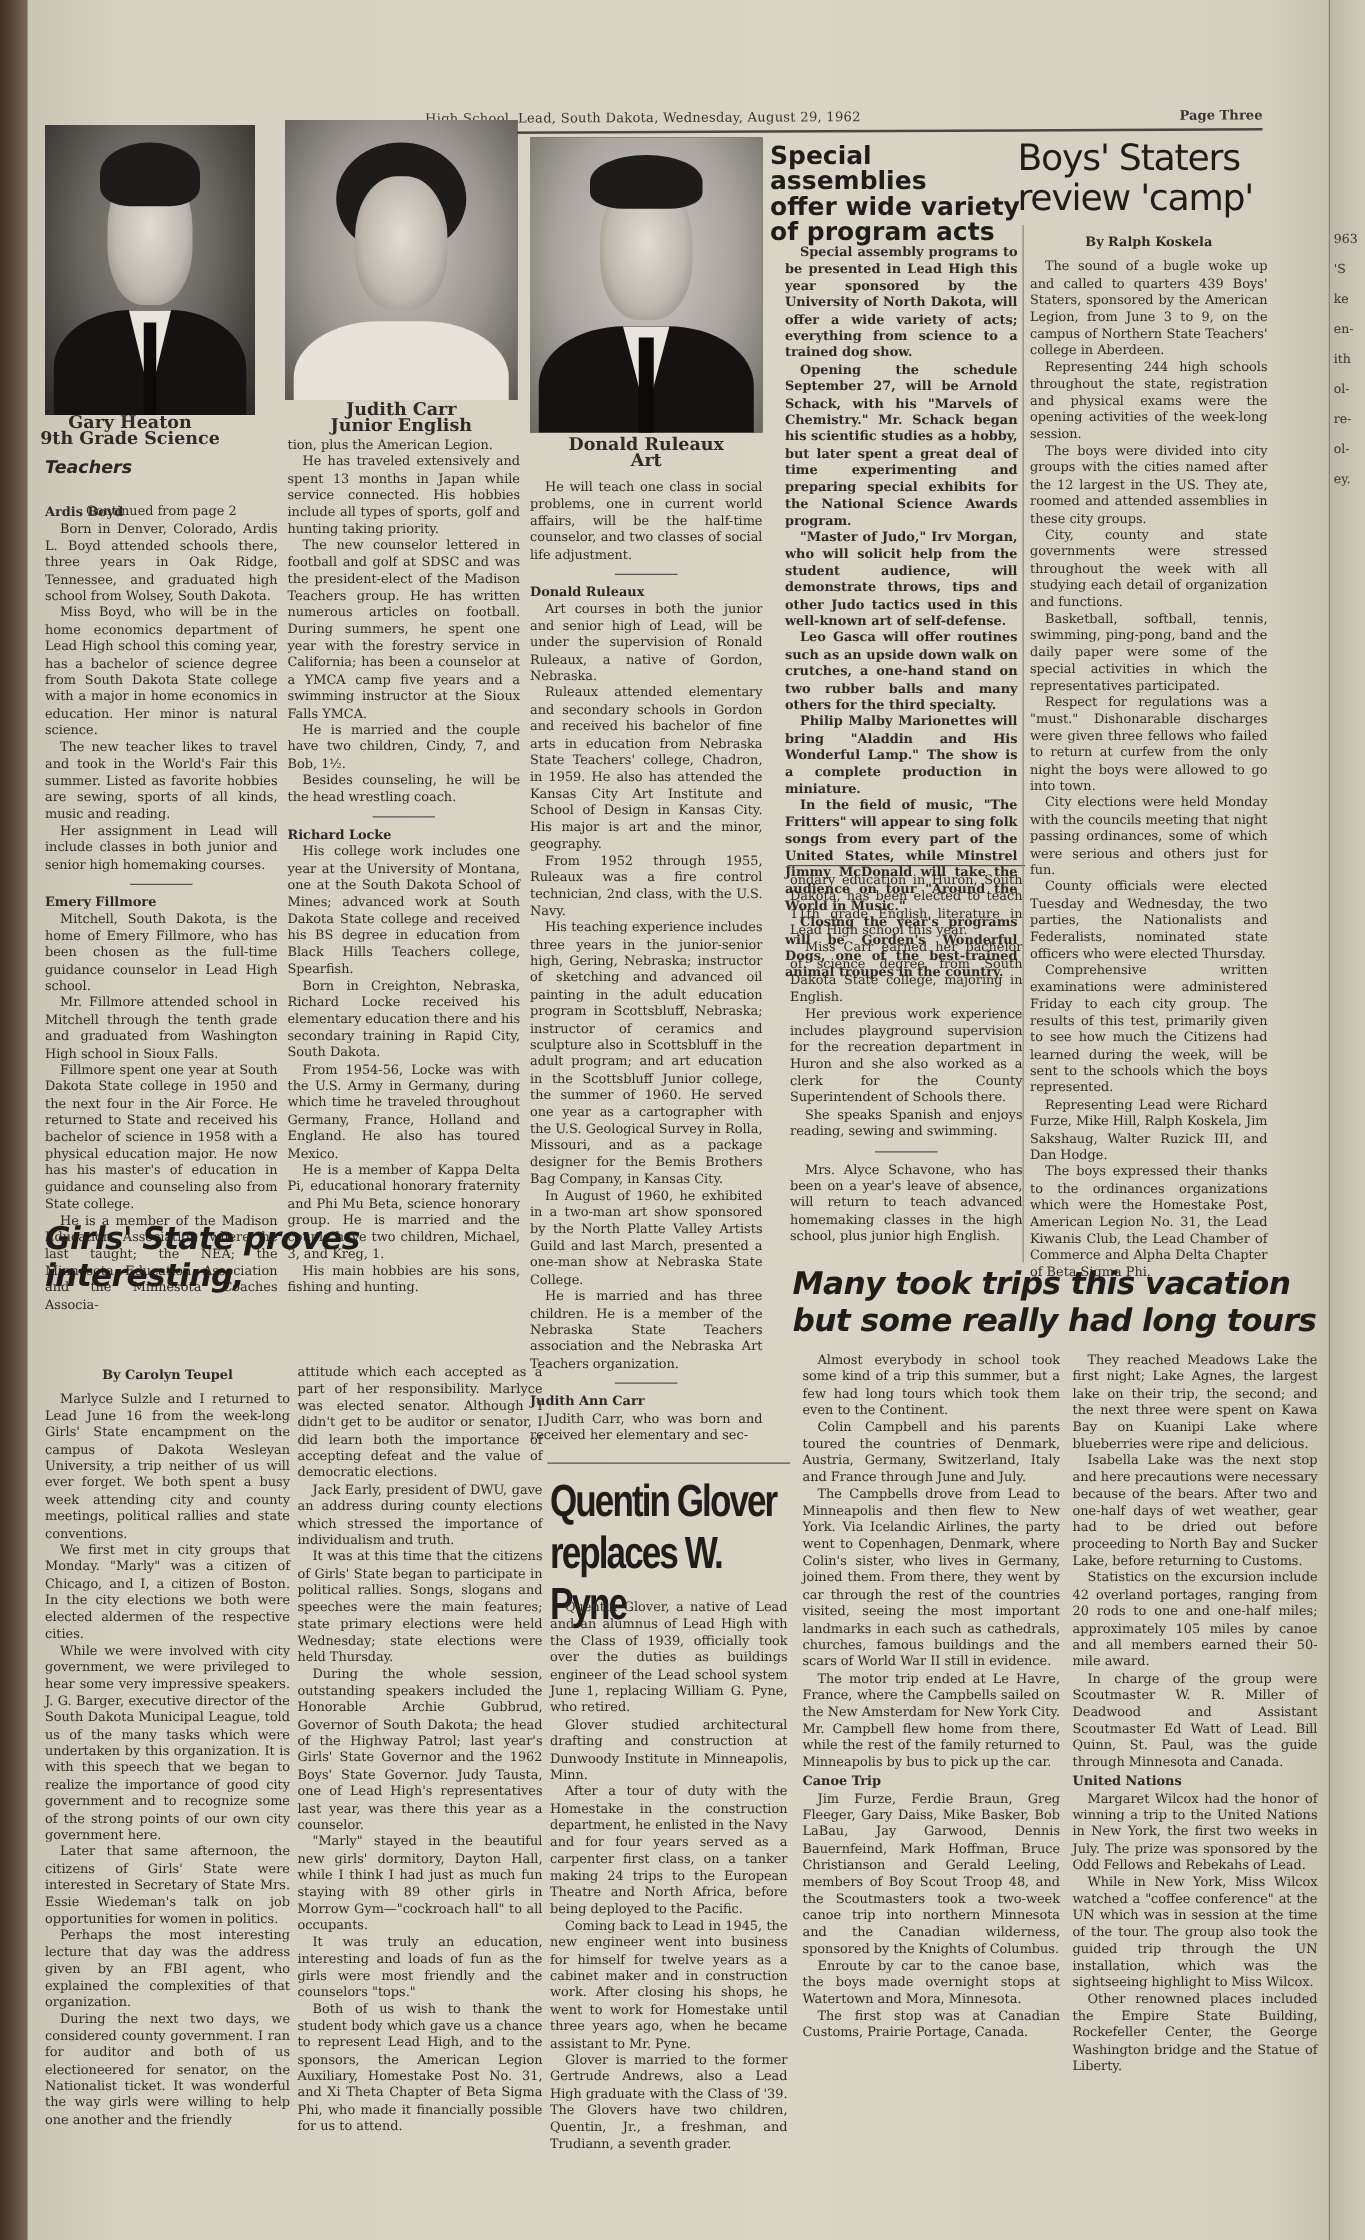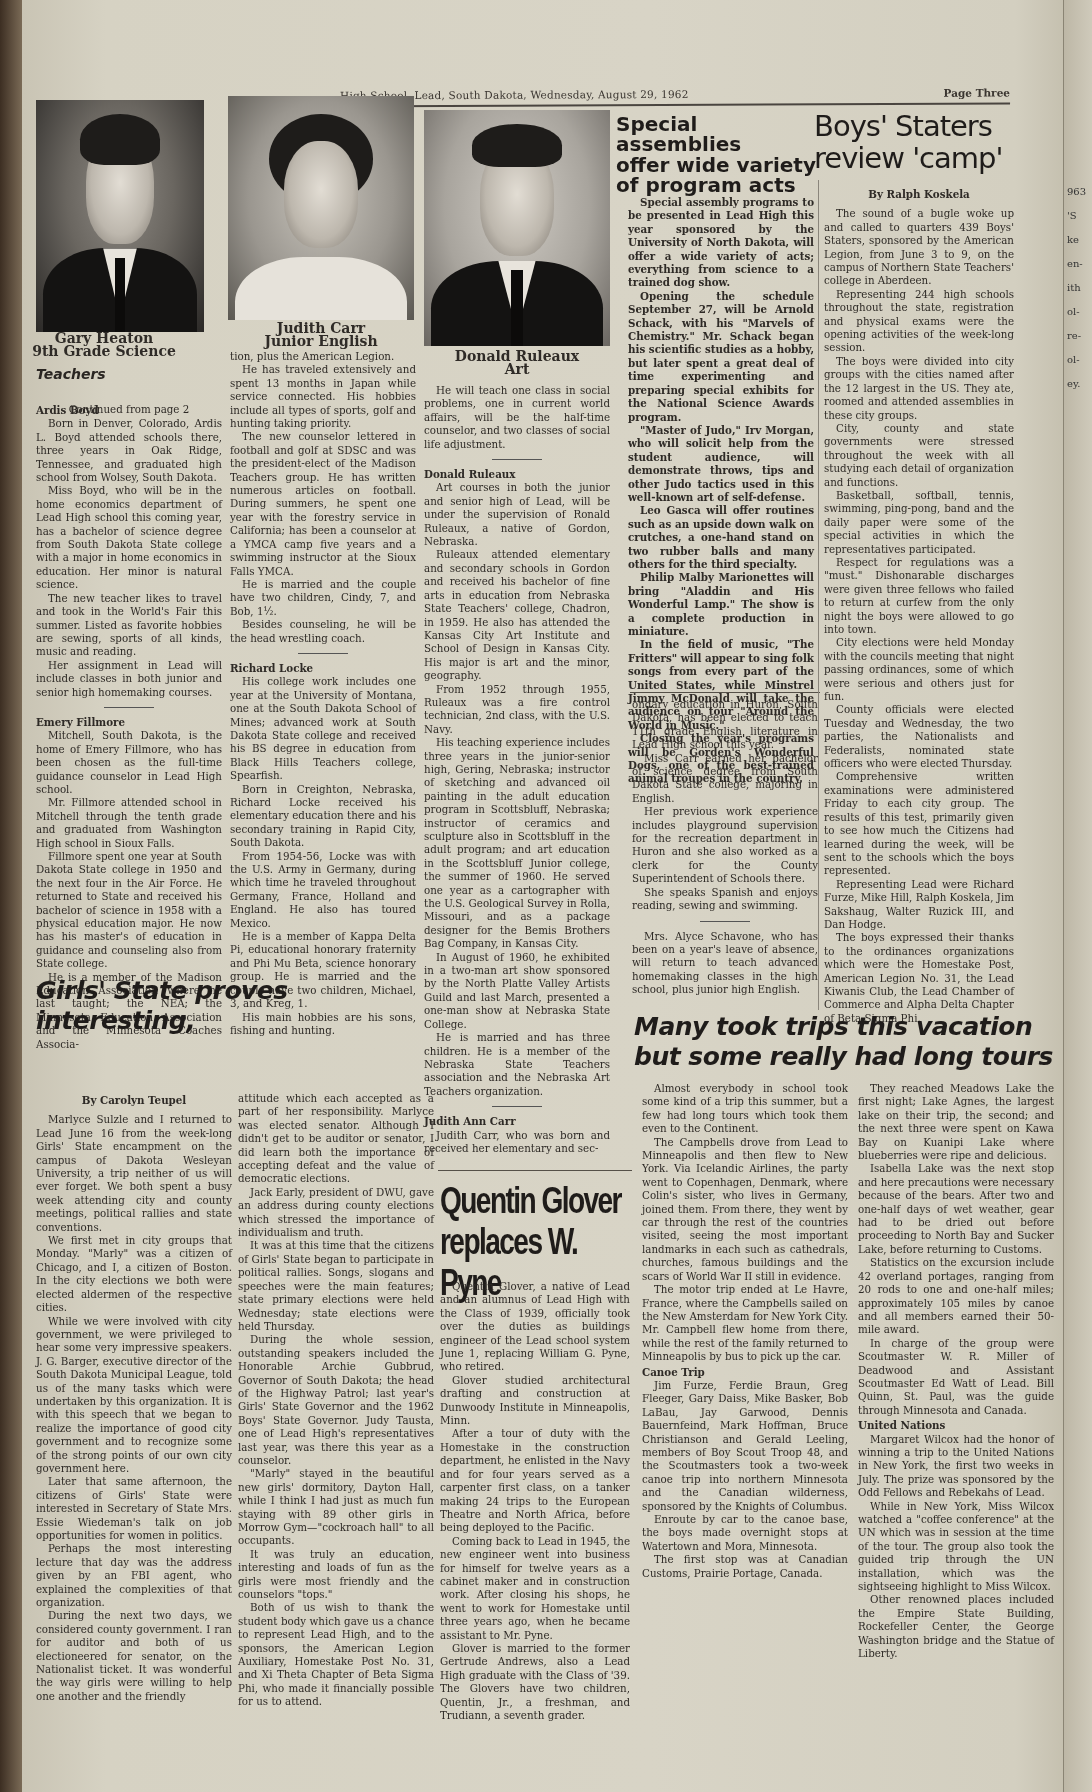--- a/index.html
+++ b/index.html
@@ -247,20 +247,21 @@
     <p>Coming back to Lead in 1945, the new engineer went into business for himself for twelve years as a cabinet maker and in construction work. After closing his shops, he went to work for Homestake until three years ago, when he became assistant to Mr. Pyne.</p>
     <p>Glover is married to the former Gertrude Andrews, also a Lead High graduate with the Class of '39. The Glovers have two children, Quentin, Jr., a freshman, and Trudiann, a seventh grader.</p>
   </div>
 
 <div class="head" style="left:634px;top:1012px;width:420px;font-size:25px;font-style:italic;letter-spacing:-0.5px;line-height:1.2;">
   <div>Many took trips this vacation</div>
   <div>but some really had long tours</div>
 </div>
 <div class="col" style="left:642px;top:1082px;width:206px;">
     <p>Almost everybody in school took some kind of a trip this summer, but a few had long tours which took them even to the Continent.</p>
+    <p>Colin Campbell and his parents toured the countries of Denmark, Austria, Germany, Switzerland, Italy and France through June and July.</p>
     <p>The Campbells drove from Lead to Minneapolis and then flew to New York. Via Icelandic Airlines, the party went to Copenhagen, Denmark, where Colin's sister, who lives in Germany, joined them. From there, they went by car through the rest of the countries visited, seeing the most important landmarks in each such as cathedrals, churches, famous buildings and the scars of World War II still in evidence.</p>
     <p>The motor trip ended at Le Havre, France, where the Campbells sailed on the New Amsterdam for New York City. Mr. Campbell flew home from there, while the rest of the family returned to Minneapolis by bus to pick up the car.</p>
     <p class="sub">Canoe Trip</p>
     <p>Jim Furze, Ferdie Braun, Greg Fleeger, Gary Daiss, Mike Basker, Bob LaBau, Jay Garwood, Dennis Bauernfeind, Mark Hoffman, Bruce Christianson and Gerald Leeling, members of Boy Scout Troop 48, and the Scoutmasters took a two-week canoe trip into northern Minnesota and the Canadian wilderness, sponsored by the Knights of Columbus.</p>
     <p>Enroute by car to the canoe base, the boys made overnight stops at Watertown and Mora, Minnesota.</p>
     <p>The first stop was at Canadian Customs, Prairie Portage, Canada.</p>
   </div>
 <div class="col" style="left:858px;top:1082px;width:196px;">
     <p>They reached Meadows Lake the first night; Lake Agnes, the largest lake on their trip, the second; and the next three were spent on Kawa Bay on Kuanipi Lake where blueberries were ripe and delicious.</p>
     <p>Isabella Lake was the next stop and here precautions were necessary because of the bears. After two and one-half days of wet weather, gear had to be dried out before proceeding to North Bay and Sucker Lake, before returning to Customs.</p>

